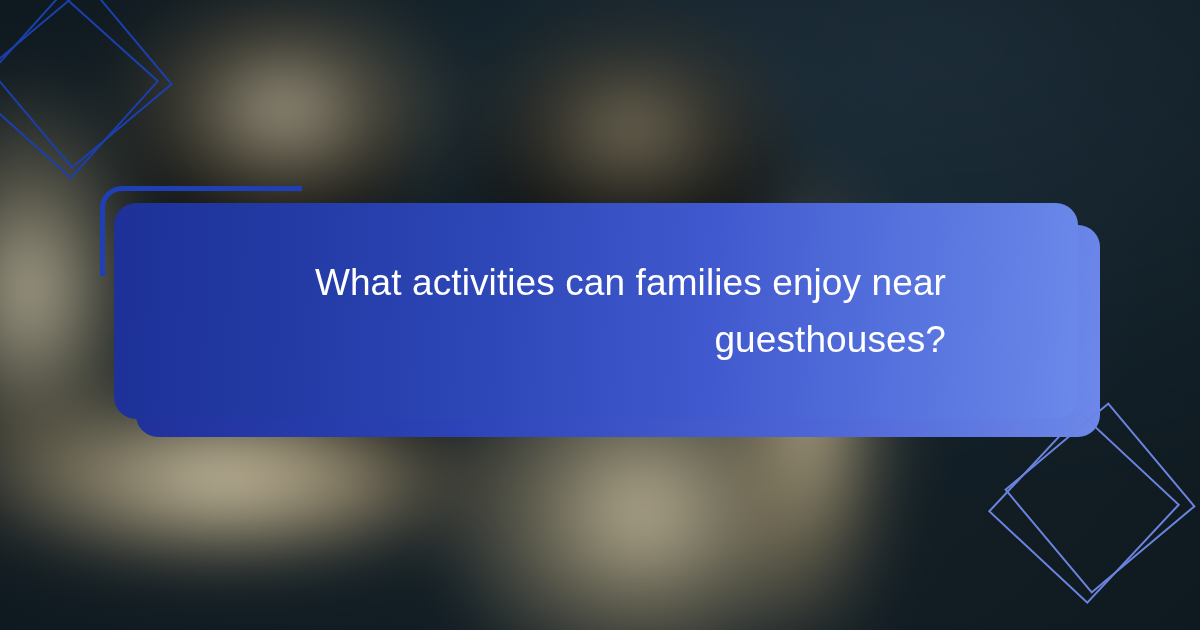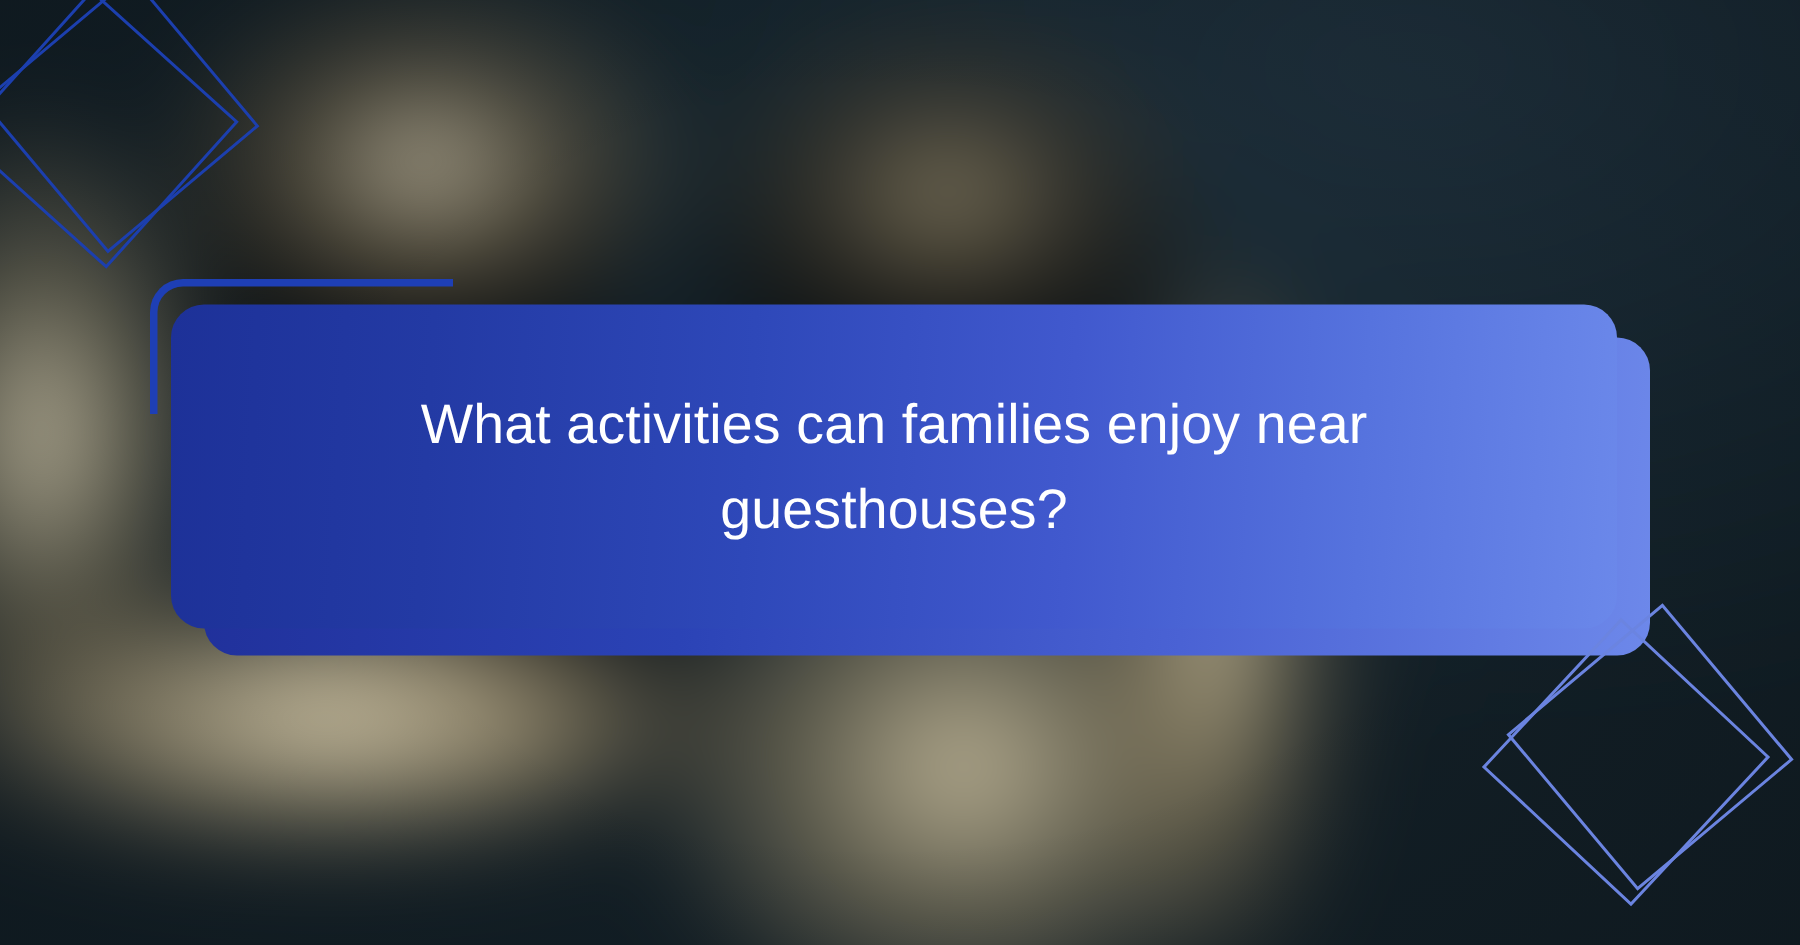--- a/index.html
+++ b/index.html
@@ -133,21 +133,21 @@
     background: linear-gradient(93deg,
       #1d3198 0%, #233aa4 18%, #2e48b9 40%,
       #4159ce 62%, #5673de 82%, #6b88ea 100%);
     display: flex;
     align-items: center;
     justify-content: center;
   }
   .card-title {
     margin: 0;
     width: 700px;
-    text-align: center;
+    text-align: right;
     color: #ffffff;
     font-size: 37px;
     font-weight: 400;
     line-height: 57px;
     letter-spacing: 0.1px;
     font-family: "Liberation Sans", "DejaVu Sans", sans-serif;
   }
 </style>
 </head>
 <body>

